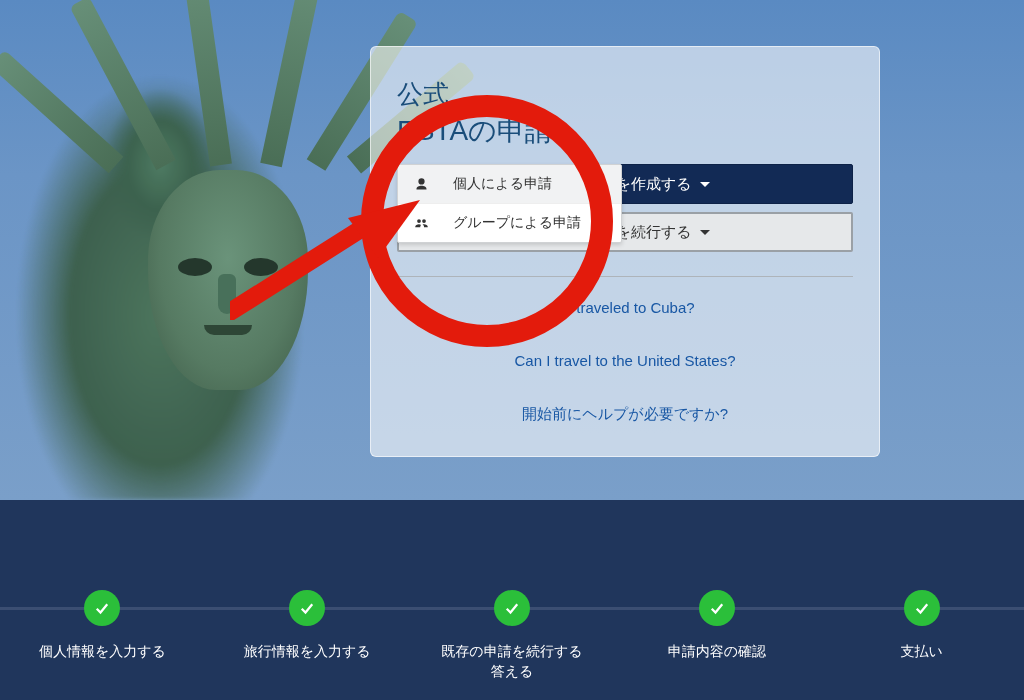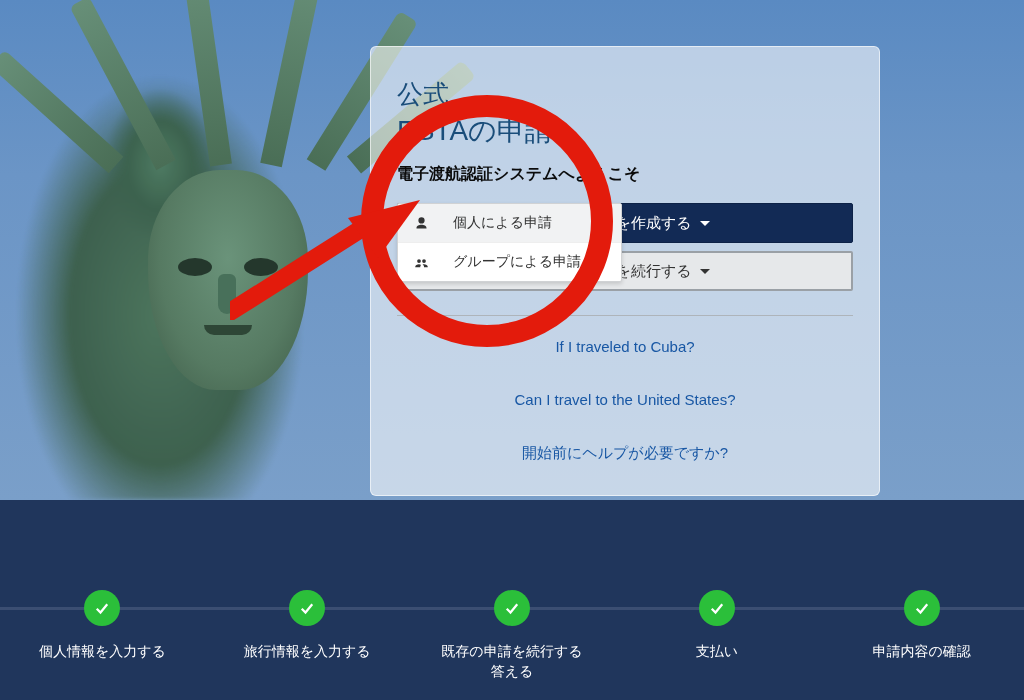--- a/index.html
+++ b/index.html
@@ -168,21 +168,21 @@
     .dropdown-item {
       display: flex;
       align-items: center;
       gap: 24px;
       padding: 10px 16px;
       font-size: 14px;
       color: #333;
       cursor: pointer;
     }
     .dropdown-item:first-child { background: #f1f2f3; }
-    .dropdown-item + .dropdown-item { border-top: 1px solid #eee; align-items: flex-end; }
+    .dropdown-item + .dropdown-item { border-top: 1px solid #eee; }
     .icon-user, .icon-group {
       display: inline-flex;
       width: 15px; height: 15px;
       align-items: center; justify-content: center;
     }
     .icon-user svg, .icon-group svg { width: 15px; height: 15px; fill: #333; }
 
     .card-divider {
       height: 1px;
       background: #aeb4ba;
@@ -281,21 +281,20 @@
       <span></span>
   </div>
   <div class="statue-face">
     <div class="statue-nose"></div>
     <div class="statue-mouth"></div>
   </div>
 
   <div class="card">
     <div class="card-title-small">公式</div>
     <div class="card-title-big">ESTAの申請</div>
-    <div class="card-subtitle">電子渡航認証システムへようこそ</div>
 
     <div class="card-actions">
       <div class="btn btn-primary">
         <span>新規に申請を作成する</span>
         <span class="caret caret-white"></span>
       </div>
       <div class="btn btn-secondary">
         <span>既存の申請を続行する</span>
         <span class="caret caret-dark"></span>
       </div>
@@ -366,26 +365,26 @@
       <div class="step-label">既存の申請を続行する
 答える</div>
     </div>
 
     <div class="step">
       <div class="step-badge">
         <svg viewBox="0 0 24 24">
             <polyline points="5,13 10,18 19,7"></polyline>
           </svg>
       </div>
+      <div class="step-label">申請内容の確認</div>
+    </div>
+
+    <div class="step">
+      <div class="step-badge">
+        <svg viewBox="0 0 24 24">
+            <polyline points="5,13 10,18 19,7"></polyline>
+          </svg>
+      </div>
       <div class="step-label">支払い</div>
-    </div>
-
-    <div class="step">
-      <div class="step-badge">
-        <svg viewBox="0 0 24 24">
-            <polyline points="5,13 10,18 19,7"></polyline>
-          </svg>
-      </div>
-      <div class="step-label">申請内容の確認</div>
     </div>
 
   </div>
 </div>
 
 </body></html>

